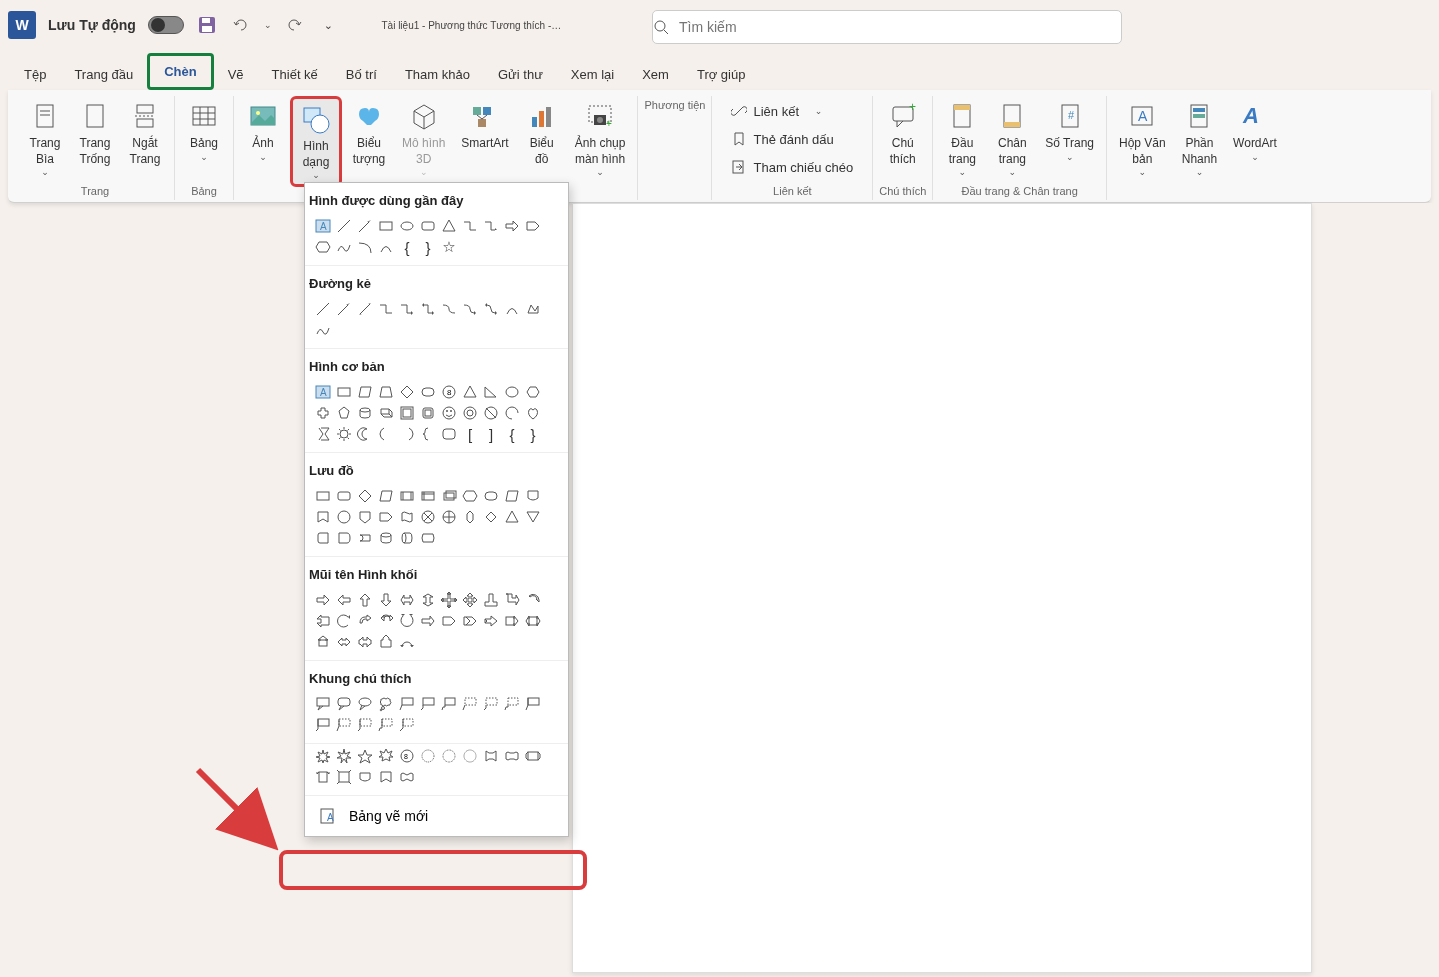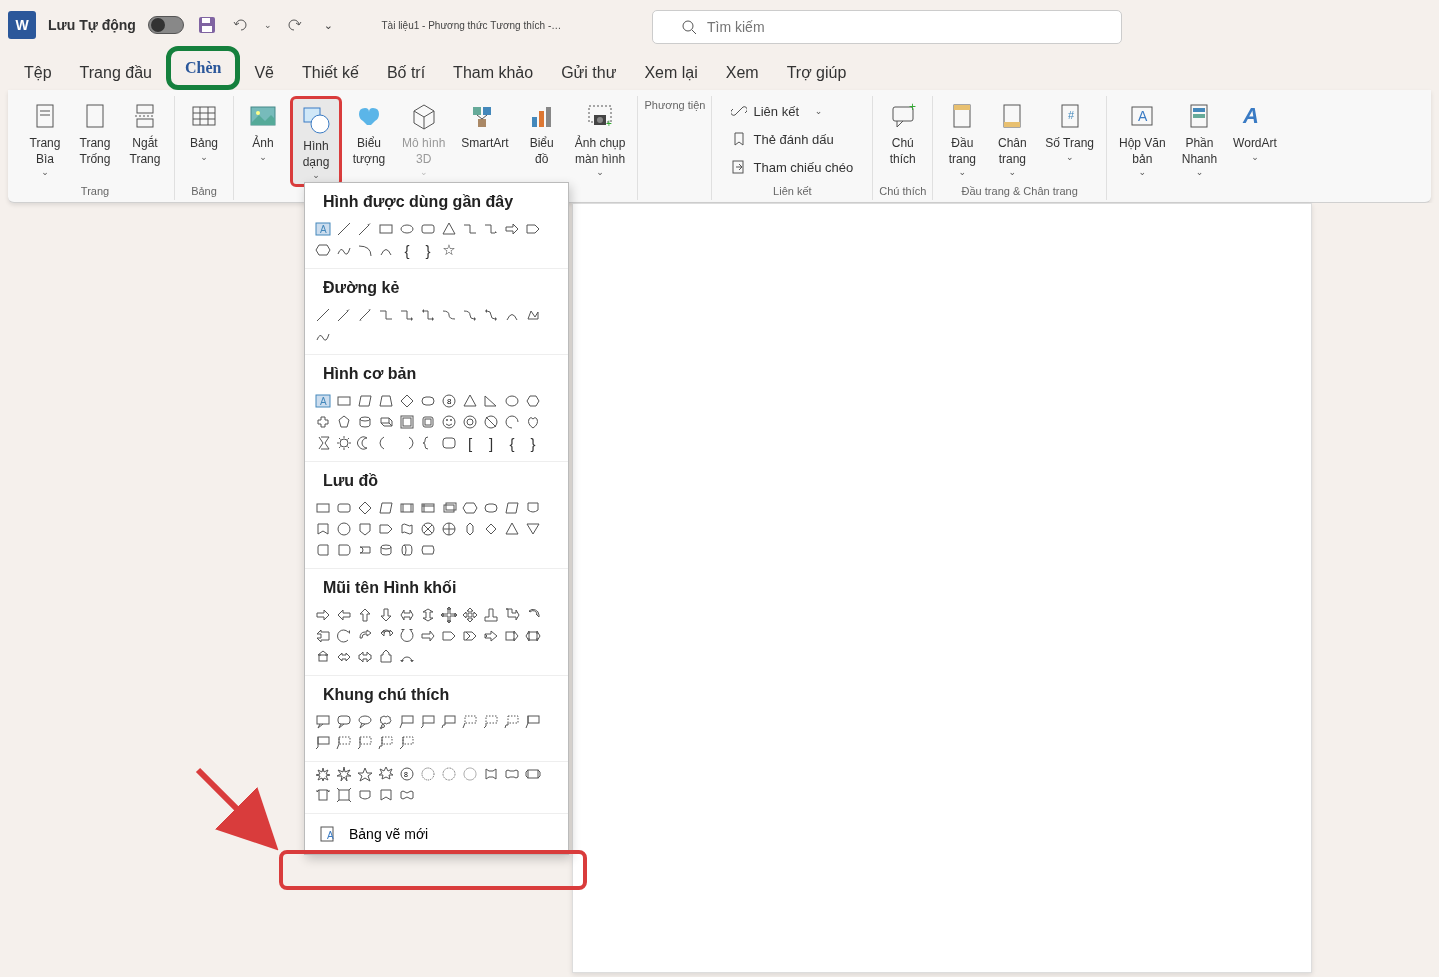--- a/index.html
+++ b/index.html
@@ -6,46 +6,46 @@
 body { background: #f5f0ec; overflow: hidden; width: 1439px; height: 977px; }
 
 .titlebar { height: 50px; display: flex; align-items: center; padding: 0 8px; background: #f5f0ec; gap: 12px; }
 .word-logo { width: 28px; height: 28px; background: #2b579a; color: #fff; display: flex; align-items: center; justify-content: center; font-weight: bold; font-size: 14px; border-radius: 3px; }
 .autosave-label { font-size: 14px; color: #333; font-weight: bold; }
 .toggle { width: 36px; height: 18px; border-radius: 10px; background: #888; border: 1px solid #555; position: relative; }
 .toggle::after { content:''; position:absolute; left:2px; top:1px; width:14px; height:14px; background:#333; border-radius:50%; }
 .qa-btn { width: 22px; height: 22px; display:flex; align-items:center; justify-content:center; color: #404040; cursor:pointer; }
 .save-icon { color: #8064a2; }
 .doc-title { font-size: 10px; color: #444; margin-left: 30px; }
-.searchbox { position: absolute; left: 652px; top: 10px; width: 470px; height: 34px; background: #fff; border: 1px solid #ccc; border-radius: 5px; display:flex; align-items:center; padding: 0 28px; gap:10px; }
+.searchbox { position: absolute; left: 652px; top: 10px; width: 470px; height: 34px; background: #fff; border: 1px solid #ccc; border-radius: 5px; display:flex; align-items:center; padding: 0 0; gap:10px; }
 .searchbox input { border:none; outline:none; flex:1; font-size:14px; color:#666; }
 
 .tabs { height: 40px; display:flex; align-items:flex-end; padding: 0 10px; gap: 0; }
-.tab { padding: 8px 14px; font-size: 16px; color: #333; cursor:pointer; }
+.tab { padding: 8px 14px; font-size: 13px; color: #333; cursor:pointer; }
 .tab.active { color: #2b579a; font-weight: 600; border-bottom: 3px solid #2b579a; }
-.tab.highlighted { border: 5px solid #15803d; border-radius: 12px; font-family: Liberation Serif, serif; }
+.tab.highlighted { border: 3px solid #15803d; border-radius: 4px; }
 
 .ribbon { background: #f8f8f8; border-bottom: 1px solid #d0d0d0; padding: 6px 8px 2px; display:flex; align-items:stretch; margin: 0 8px; border-radius: 0 0 6px 6px; box-shadow: 0 2px 4px rgba(0,0,0,0.1); }
 .rgroup { display:flex; flex-direction:column; align-items:center; border-right: 1px solid #e0e0e0; padding: 0 6px; }
 .rgroup:last-child { border-right: none; }
 .rgroup-items { display:flex; gap:4px; align-items:flex-start; flex:1; }
 .rgroup-label { font-size: 11px; color: #666; padding: 3px 0; }
 .rbtn { display:flex; flex-direction:column; align-items:center; justify-content:flex-start; padding: 4px 6px; cursor:pointer; border-radius:4px; min-width: 46px; }
 .rbtn .ricon { width: 34px; height: 34px; display:flex; align-items:center; justify-content:center; margin-bottom: 2px; }
 .rbtn .rlabel { font-size: 12px; color: #333; text-align:center; line-height: 1.3; white-space: pre-line; }
 .rbtn.disabled .rlabel { color: #999; }
 .rbtn.highlighted2 { border: 3px solid #d93c3c; border-radius: 6px; background: #e8e8e8; }
 .dropdown-caret { font-size: 9px; color: #555; }
 
 .link-group { display:flex; flex-direction:column; gap:6px; padding: 4px 8px; }
 .link-item { display:flex; align-items:center; gap:6px; font-size:13px; color:#333; cursor:pointer; padding:3px 5px; }
 
 .shapes-dropdown { position:absolute; left: 304px; top: 182px; width: 265px; background:#fff; border:1px solid #bbb; box-shadow: 2px 4px 10px rgba(0,0,0,0.2); z-index: 100; }
 .shapes-section { border-bottom: 1px solid #eee; }
-.shapes-heading { font-weight:600; font-size:16px; padding: 10px 18px 6px; color:#222; }
+.shapes-heading { font-weight:600; font-size:13px; padding: 10px 4px 6px; color:#222; }
 .shapes-grid { display:flex; flex-wrap:wrap; padding: 2px 8px 8px; gap: 1px; }
 .shape-item { width:20px; height:20px; display:flex; align-items:center; justify-content:center; font-size:15px; color:#333; cursor:pointer; border-radius:2px;}
 .shape-item svg { width:16px; height:16px; }
 .new-canvas { padding: 10px 14px; display:flex; align-items:center; gap:10px; font-size:14px; cursor:pointer; }
 .new-canvas-highlight { position:absolute; left: 279px; top: 850px; width: 308px; height: 40px; border: 4px solid #d93c3c; border-radius: 8px; z-index: 200; pointer-events:none; }
 
 .red-arrow { position:absolute; left: 190px; top: 762px; z-index: 150; pointer-events:none; }
 
 .document-area { position:absolute; left: 572px; top: 203px; right: 0; bottom: 0; background: #f5f0ec; }
 .page { position: absolute; left: 0; top: 0; width: 740px; height: 770px; background:#fff; border: 1px solid #ddd; box-shadow: 0 2px 5px rgba(0,0,0,0.1); }

